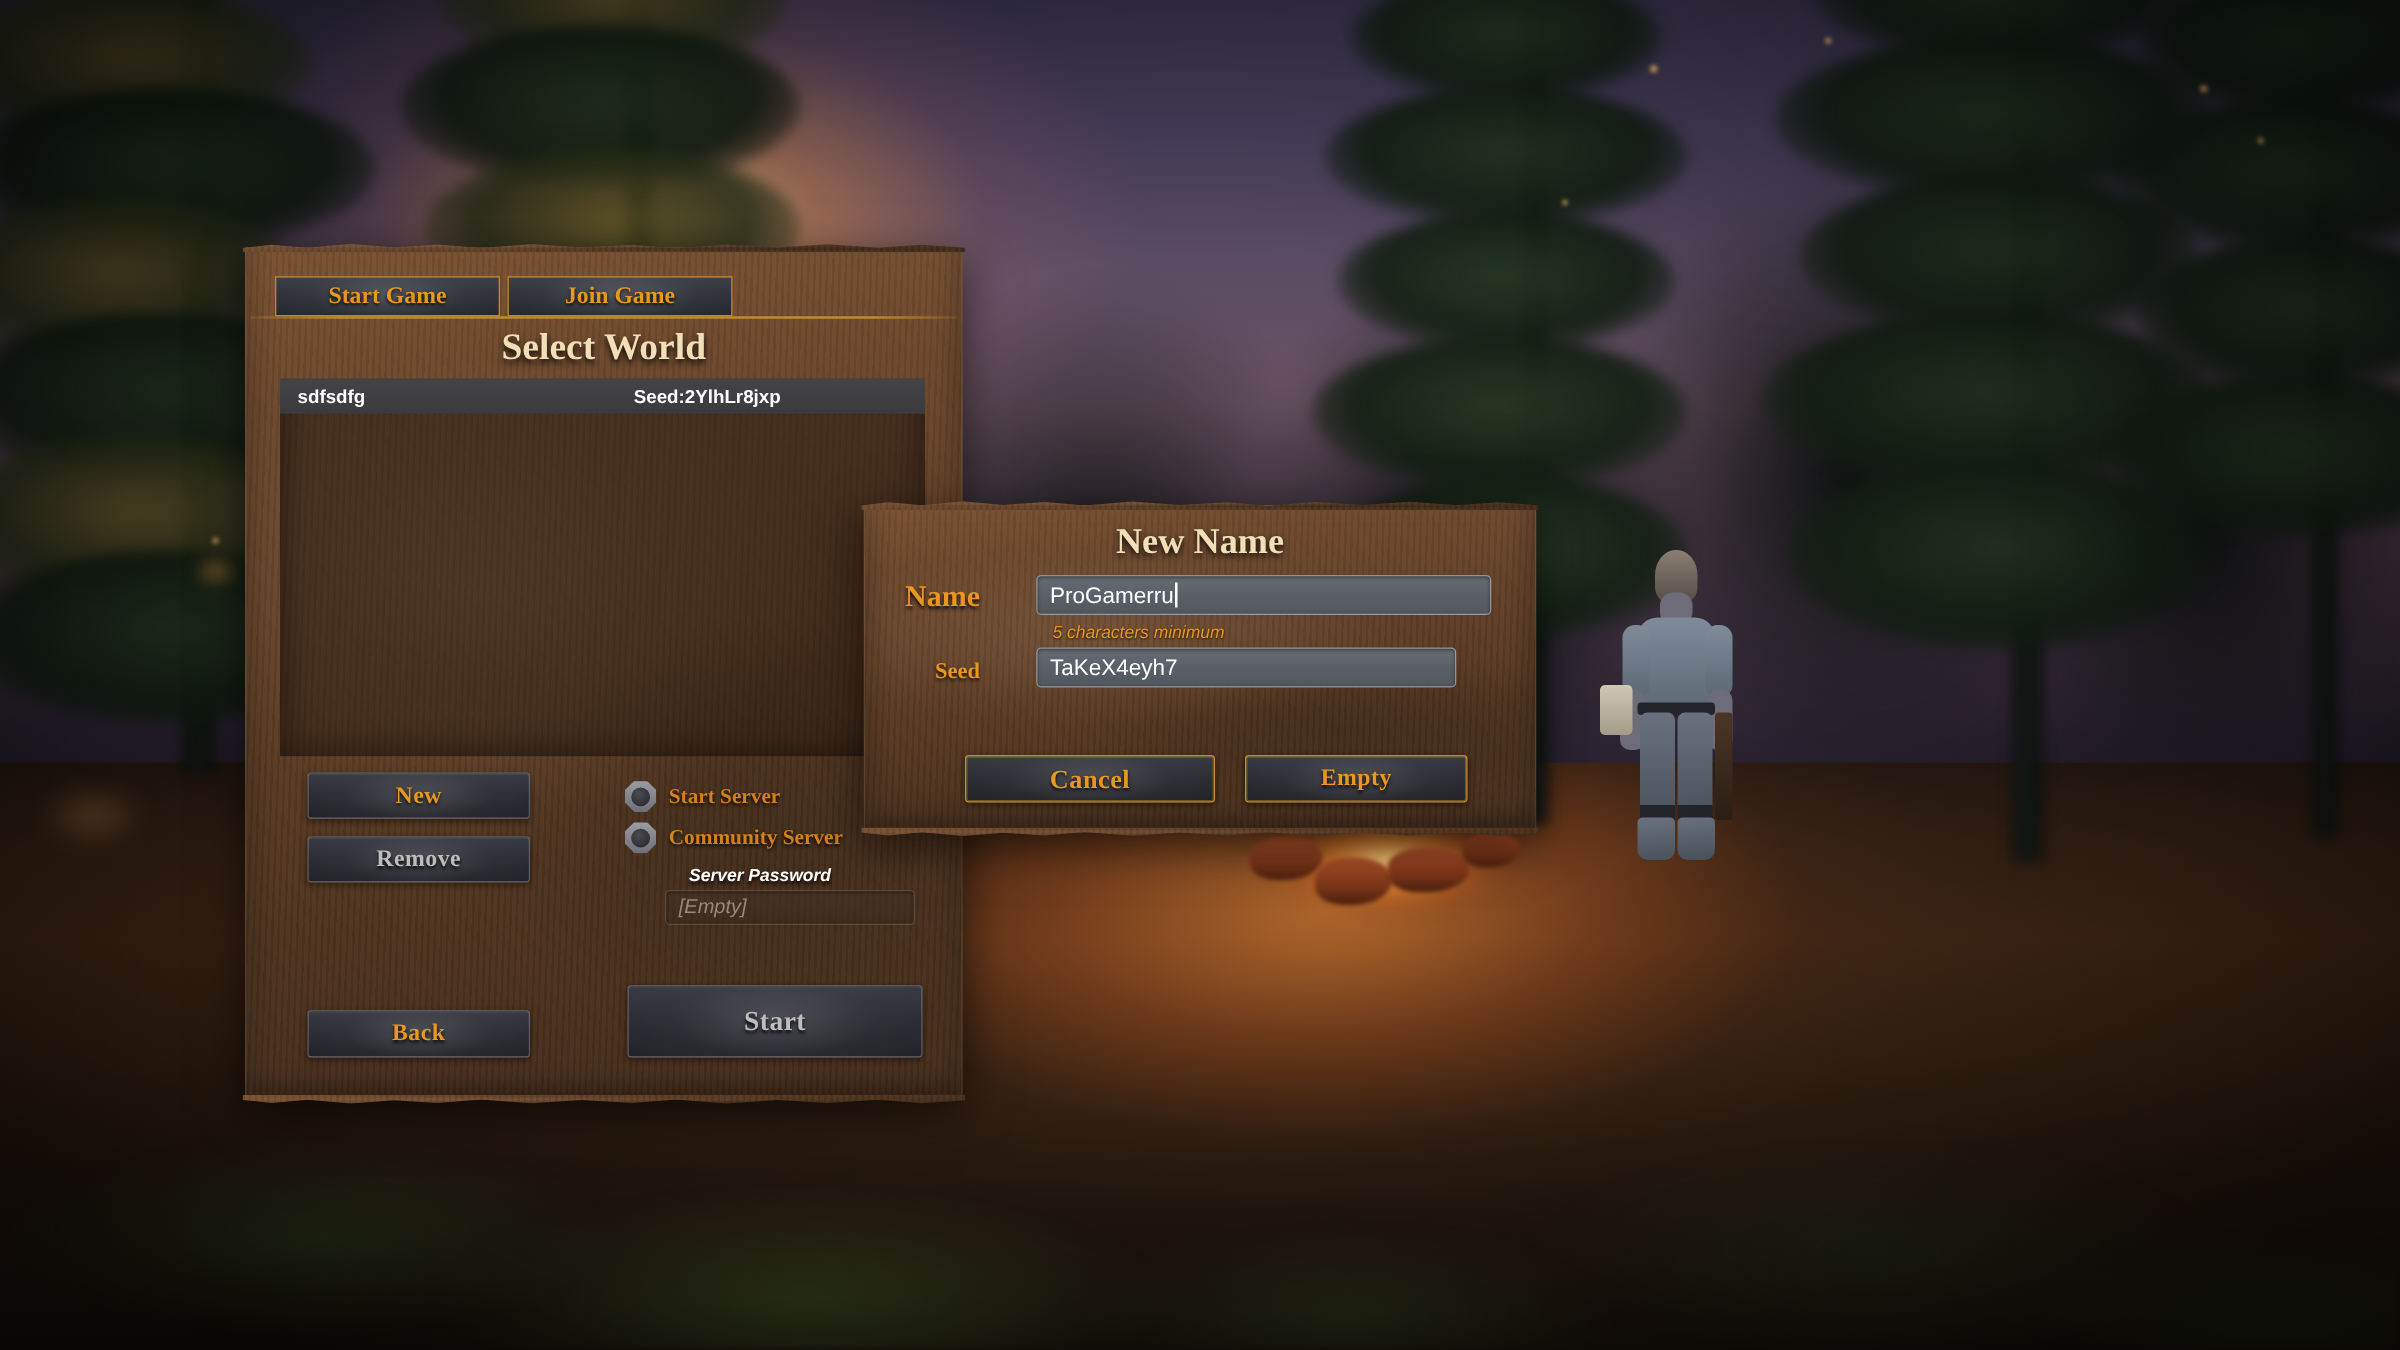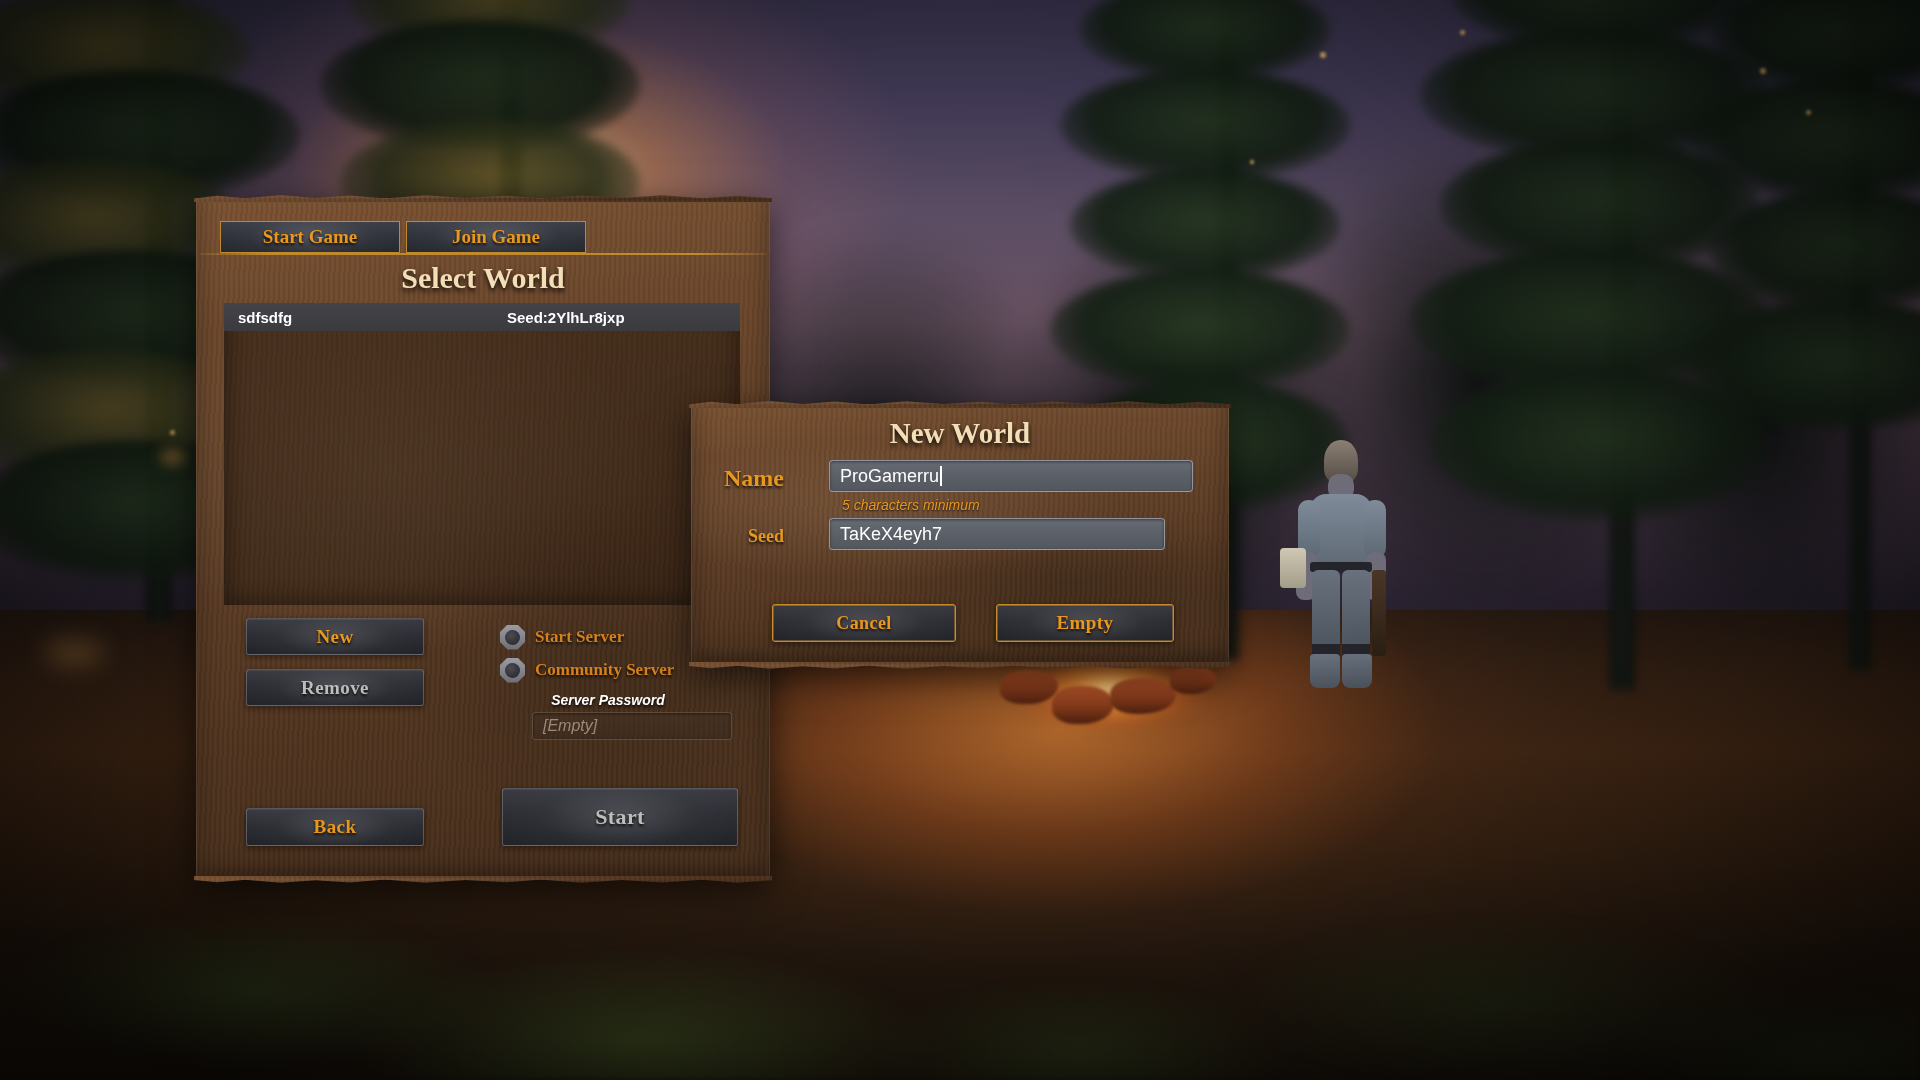--- a/index.html
+++ b/index.html
@@ -458,32 +458,32 @@
 <div class="vbtn gold" style="left:246px;top:808px;width:178px;height:38px;font-size:19px;">
   <span>Back</span>
 </div>
 <div class="vbtn gray" style="left:502px;top:788px;width:236px;height:58px;font-size:22px;">
   <span>Start</span>
 </div>
 
 <div class="wood" style="left:691px;top:404px;width:538px;height:262px;">
 </div>
 
-<div class="vtitle" style="left:691px;top:417px;width:538px;font-size:29px;">New World</div>
+<div class="vtitle" style="left:691px;top:417px;width:538px;font-size:29px;">New Name</div>
 
 <div class="flabel" style="left:690px;top:465px;width:94px;font-size:24px;">Name</div>
 <div class="vinput" style="left:829px;top:460px;width:364px;height:32px;font-size:18px;">
   <span>ProGamerru</span>
     <i class="caret"></i>
 </div>
 <div class="hint" style="left:842px;top:497px;width:360px;font-size:14px;">5 characters minimum</div>
 
 <div class="flabel" style="left:690px;top:526px;width:94px;font-size:18px;">Seed</div>
 <div class="vinput" style="left:829px;top:518px;width:336px;height:32px;font-size:18px;">
   <span>TaKeX4eyh7</span>
 </div>
 
-<div class="vbtn gold edged" style="left:772px;top:604px;width:184px;height:38px;font-size:18px;">
+<div class="vbtn gold edged" style="left:772px;top:604px;width:200px;height:38px;font-size:21px;">
   <span>Cancel</span>
 </div>
 <div class="vbtn gold edged" style="left:996px;top:604px;width:178px;height:38px;font-size:19px;">
   <span>Empty</span>
 </div>
 
 </body></html>

